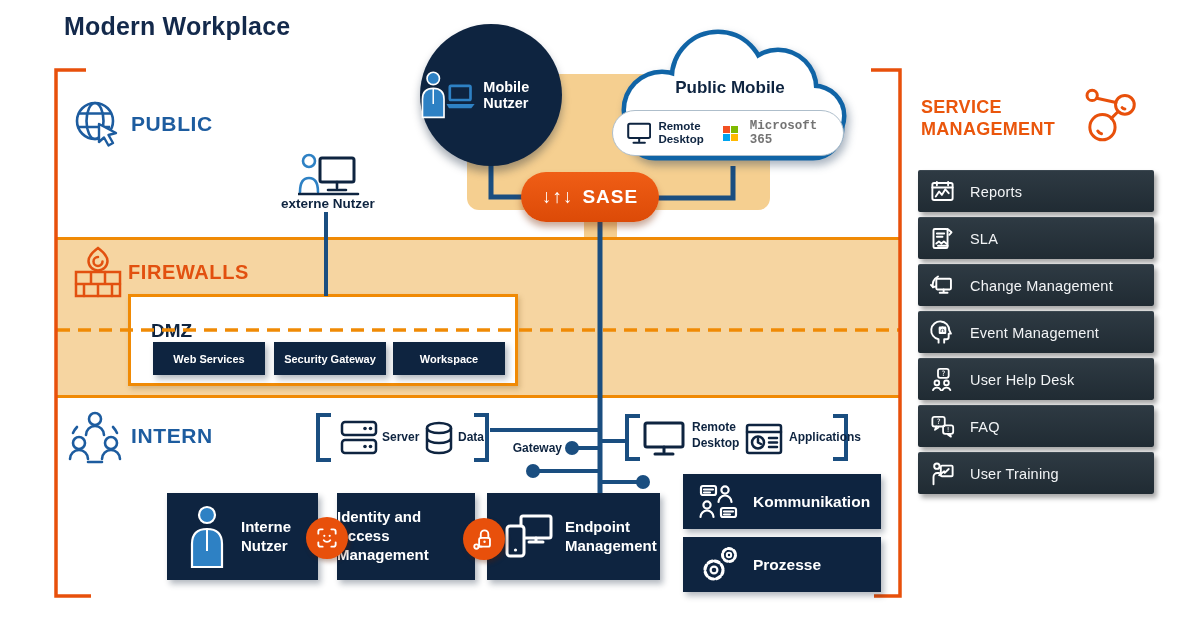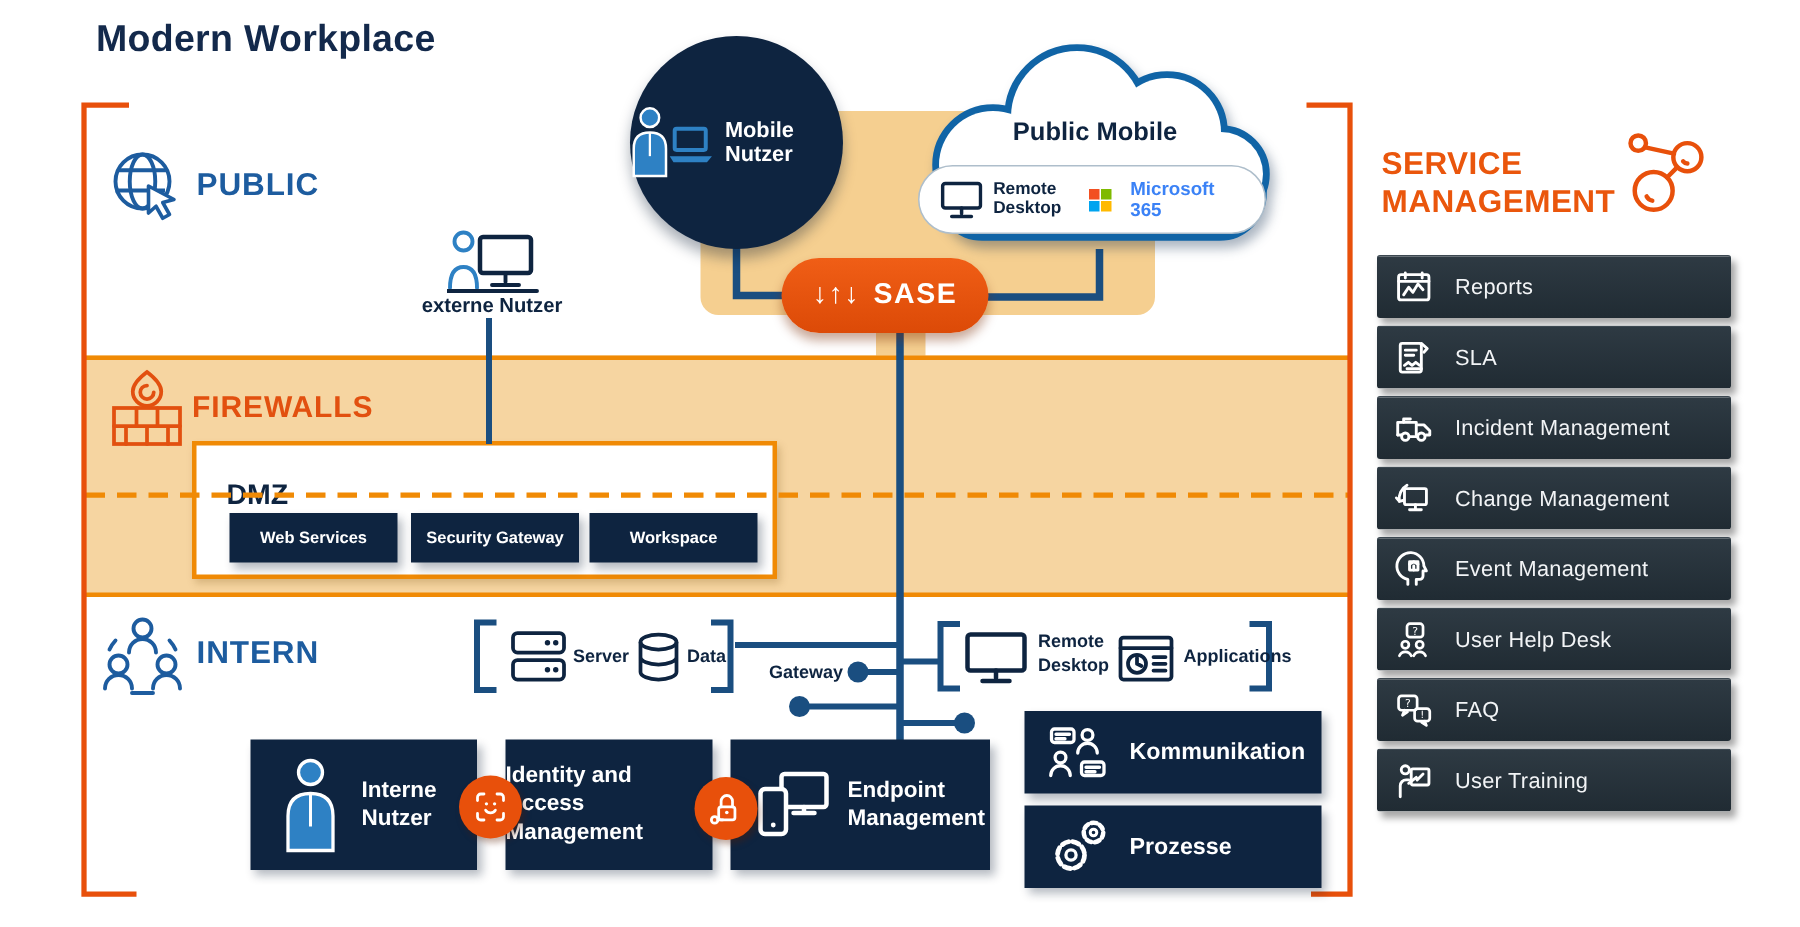--- a/index.html
+++ b/index.html
@@ -38,39 +38,39 @@
                  justify-content:center;gap:7px;color:#fff;}
   .mobile-circle .ml{font-size:14.5px;font-weight:800;}
 
   .cloud-title{left:640px;top:78px;width:180px;text-align:center;font-size:17px;font-weight:800;color:#0E2440;}
   .cloud-pill{left:612px;top:110px;width:232px;height:46px;background:#fff;border:1.5px solid #AEBECB;
               border-radius:23px;box-sizing:border-box;display:flex;align-items:center;padding:0 14px;gap:7px;}
   .pill-txt{font-size:11.5px;font-weight:700;color:#0E2440;line-height:1.15;}
   .ms-grid{display:grid;grid-template-columns:7px 7px;grid-template-rows:7px 7px;gap:1px;margin-left:12px;}
   .ms-grid i{display:block;}
   .ms-r{background:#F25022;} .ms-g{background:#7FBA00;} .ms-b{background:#00A4EF;} .ms-y{background:#FFB900;}
-  .ms-label{font-size:12.5px;font-weight:700;color:#3b82f6;margin-left:5px;}
+  .ms-label{font-size:12.5px;font-weight:700;color:#737373;margin-left:5px;font-family:Liberation Mono, monospace;}
 
   .sase-pill{left:521px;top:172px;width:138px;height:50px;border-radius:25px;
              background:linear-gradient(180deg,#F05E16,#DC4A07);box-shadow:0 5px 7px rgba(120,40,0,.4);
              display:flex;align-items:center;justify-content:center;gap:9px;color:#fff;}
   .sase-arrows{font-size:19px;font-weight:700;letter-spacing:1px;}
   .sase-text{font-size:19px;font-weight:800;letter-spacing:1px;}
 
   .small-lbl{font-size:12px;font-weight:700;color:#0E2440;}
   .two-line{line-height:1.3;}
 
   .orange-badge{position:absolute;width:42px;height:42px;border-radius:50%;background:#E8500B;
                 display:flex;align-items:center;justify-content:center;box-shadow:2px 3px 4px rgba(90,30,0,.35);}
 
   .side-box{left:683px;width:198px;height:55px;display:flex;align-items:center;padding-left:16px;box-sizing:border-box;}
   .side-box .bl{font-size:15.5px;font-weight:800;margin-left:12px;}
 
   
-  .sm-title{left:921px;top:97px;font-size:21px;font-weight:800;color:#EA560C;line-height:1.2;letter-spacing:.3px;}
+  .sm-title{left:921px;top:97px;font-size:18px;font-weight:800;color:#EA560C;line-height:1.2;letter-spacing:.3px;}
   .sm-list{left:918px;top:170px;width:236px;display:flex;flex-direction:column;gap:5px;}
   .sm-item{height:41px;border-radius:2px;background:linear-gradient(180deg,#2E3A43,#202B33);
            border-top:1px solid #3C4851;display:flex;align-items:center;box-shadow:3px 4px 5px rgba(0,0,0,.35);
            color:#F2F4F6;cursor:pointer;}
   .sm-item .ic{margin:0 14px 0 11px;flex:0 0 auto;}
   .sm-item .lbl{font-size:14.5px;font-weight:500;letter-spacing:.2px;}
 </style>
 </head>
 <body>
 
@@ -374,31 +374,20 @@
       <svg class="ic" width="27" height="27" viewBox="0 0 24 24">
         <g fill="none" stroke="#fff" stroke-width="1.7" stroke-linecap="round" stroke-linejoin="round">
           <rect x="4" y="3.5" width="12.5" height="17" rx="1.2"></rect>
           <path d="M7,7.5 h6.5 M7,10.5 h5 M16.5,3.5 l3.5,3 l-2,2.2"></path>
           <path d="M6.5,16.5 l2.3,-1.8 2.2,1.8 2.2,-1.8 2.3,1.8 M8,18.5 h8.5"></path>
         </g>
       </svg>
       <span class="lbl">SLA</span>
     </div>
 
-    <div class="sm-item">
-      <svg class="ic" width="27" height="27" viewBox="0 0 24 24">
-        <g fill="none" stroke="#fff" stroke-width="1.7" stroke-linecap="round" stroke-linejoin="round">
-          <path d="M2.5,16 V8.5 h11 V16 M13.5,10 h4.5 l3.5,3.5 V16 h-2"></path>
-          <circle cx="7" cy="17" r="2.2"></circle>
-            <circle cx="16.5" cy="17" r="2.2"></circle>
-          <path d="M9.2,17 h5 M2.5,16 h2.3 M6,8.5 v-2 h4"></path>
-        </g>
-      </svg>
-      <span class="lbl">Incident Management</span>
-    </div>
 
     <div class="sm-item">
       <svg class="ic" width="27" height="27" viewBox="0 0 24 24">
         <g fill="none" stroke="#fff" stroke-width="1.7" stroke-linecap="round" stroke-linejoin="round">
           <rect x="6.5" y="6" width="13" height="9.5" rx="1"></rect>
           <path d="M13,15.5 v2.5 M9.5,18.5 h7"></path>
           <path d="M3.5,13.5 a9,9 0 0 1 4.5,-9.5"></path>
           <path d="M3.5,13.5 l-1.8,-2 M3.5,13.5 l2.6,-0.6"></path>
         </g>
       </svg>

